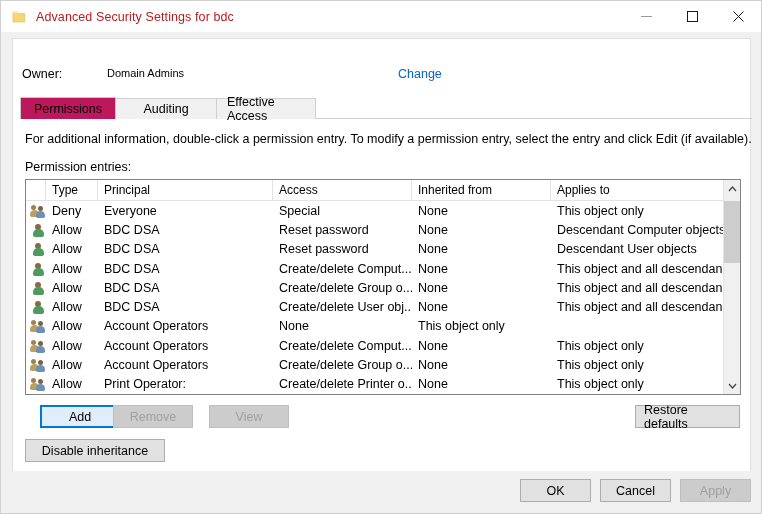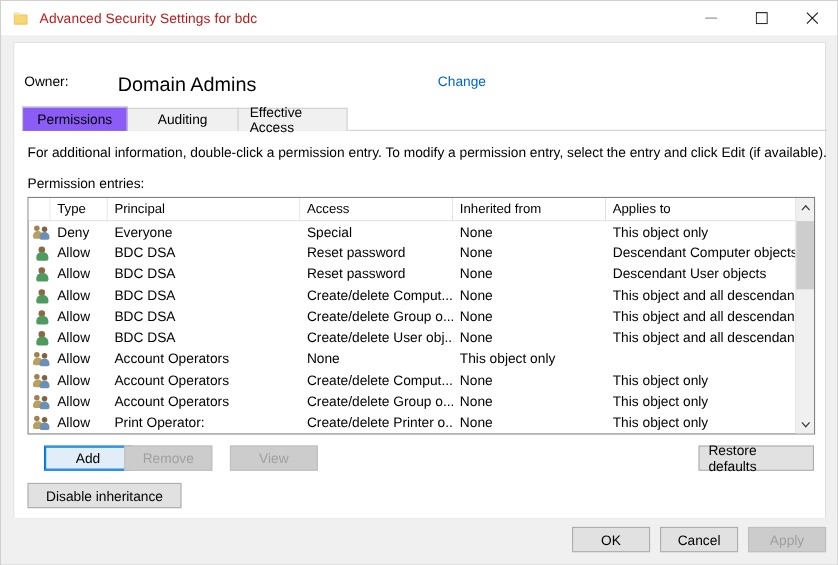--- a/index.html
+++ b/index.html
@@ -93,21 +93,21 @@
   .owner-label {
     position: absolute;
     left: 9px;
     top: 28px;
     font-size: 12.5px;
   }
   .owner-value {
     position: absolute;
     left: 94px;
     top: 28px;
-    font-size: 18px;
+    font-size: 11px;
   }
   .owner-change {
     position: absolute;
     left: 385px;
     top: 28px;
     font-size: 12.5px;
     color: #0066cc;
     text-decoration: none;
     cursor: pointer;
   }
@@ -132,21 +132,21 @@
     align-items: center;
     justify-content: center;
     font-size: 12.5px;
     color: #000000;
     padding: 0 10px;
     margin-right: -1px;
     cursor: default;
     position: relative;
   }
   .tab.active {
-    background: #8b5cf6;
+    background: #be185d;
     height: 22px;
     border-color: #c8c8c8;
     z-index: 2;
   }
   .tab-underline {
     position: absolute;
     left: 7px;
     top: 79px;
     width: 732px;
     height: 1px;

